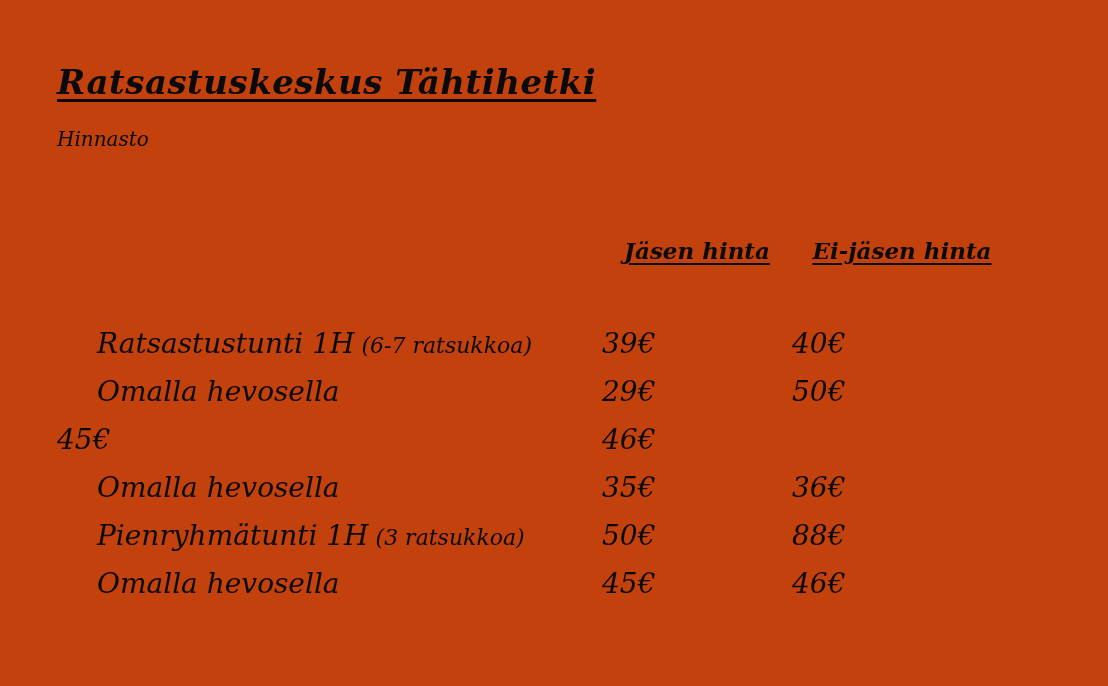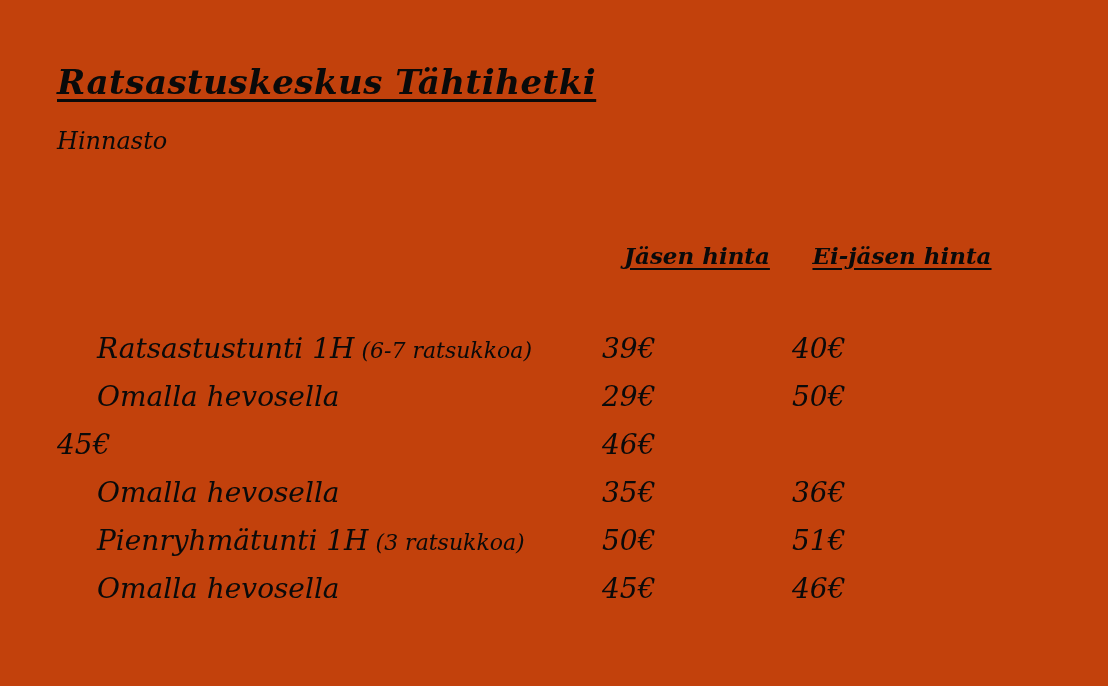--- a/index.html
+++ b/index.html
@@ -23,21 +23,21 @@
     font-size: 34px;
     font-weight: bold;
     text-decoration: underline;
     text-decoration-thickness: 2.5px;
     text-underline-offset: 5px;
     line-height: 1.2;
     letter-spacing: 0.5px;
   }
   .doc-subtitle {
     margin-top: 24px;
-    font-size: 24px;
+    font-size: 20px;
     font-weight: normal;
     line-height: 1.2;
   }
   .price-table {
     margin-top: 86px;
   }
   .grid-row {
     display: grid;
     grid-template-columns: 545px 190px 220px;
     align-items: baseline;
@@ -113,21 +113,21 @@
 
       <div class="grid-row data-row">
         <div class="item-label"><span>Omalla hevosella</span></div>
         <div class="price">35€</div>
         <div class="price">36€</div>
       </div>
 
       <div class="grid-row data-row">
         <div class="item-label"><span>Pienryhmätunti 1H</span><span class="item-note">(3 ratsukkoa)</span></div>
         <div class="price">50€</div>
-        <div class="price">51€</div>
+        <div class="price">88€</div>
       </div>
 
       <div class="grid-row data-row">
         <div class="item-label"><span>Omalla hevosella</span></div>
         <div class="price">45€</div>
         <div class="price">46€</div>
       </div>
 
     </div>
   </div>

